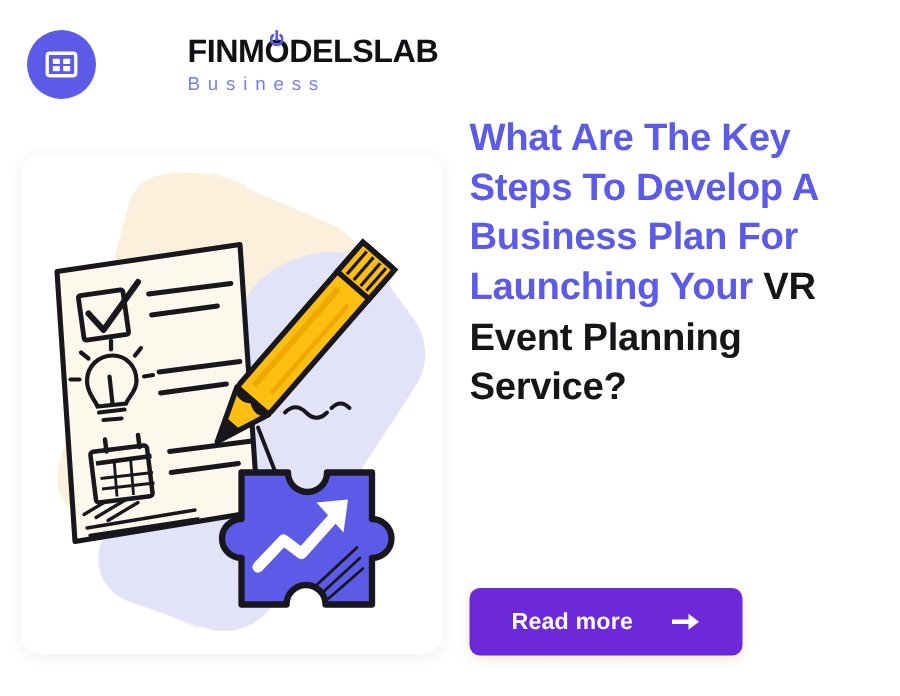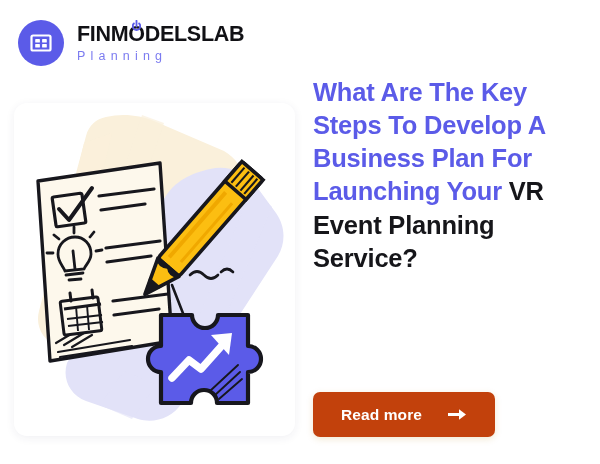--- a/index.html
+++ b/index.html
@@ -33,20 +33,21 @@
     align-items: center;
     justify-content: center;
     flex: 0 0 auto;
   }
   #brand-mark svg { display: block; }
   #brand-wordmark {
     display: flex;
     flex-direction: column;
     justify-content: center;
     line-height: 1;
+    margin-left: 48px;
   }
   #brand-name {
     font-size: 21.5px;
     font-weight: 700;
     letter-spacing: -0.3px;
     color: #111115;
     position: relative;
     white-space: nowrap;
   }
   #brand-power-icon {
@@ -102,21 +103,21 @@
   #headline-primary { color: #5b5be8; }
   #headline-accent  { color: #16161a; }
 
   
   #cta-button {
     position: absolute;
     left: 313px;
     top: 392px;
     width: 182px;
     height: 45px;
-    background: #c2410c;
+    background: #6d28d9;
     border: none;
     border-radius: 7px;
     color: #ffffff;
     display: flex;
     align-items: center;
     justify-content: center;
     gap: 26px;
     cursor: pointer;
     box-shadow: 0 2px 7px rgba(180, 130, 0, 0.18);
     font-family: "Liberation Sans", sans-serif;
@@ -144,21 +145,21 @@
   </div>
 
   <div id="brand-wordmark">
     <div id="brand-name">
       <span>FINMODELSLAB</span>
       <svg id="brand-power-icon" viewBox="0 0 10 16">
         <path d="M2.0 4.0 A4.3 4.3 0 1 0 8.0 4.0" fill="none" stroke="#5b5be8" stroke-width="2.1" stroke-linecap="round"></path>
         <line x1="5" y1="0.9" x2="5" y2="7.4" stroke="#5b5be8" stroke-width="2.1" stroke-linecap="round"></line>
       </svg>
     </div>
-    <div id="brand-sub">Planning</div>
+    <div id="brand-sub">Business</div>
   </div>
 
 </div>
 
 <div id="illustration-card">
   <svg id="illustration-svg" viewBox="0 0 281 333">
 
     <g>
       <path fill="#faf0db" d="M92,14 C108,10 126,12 140,18 L210,48 C224,56 232,70 228,84
                L150,246 C143,260 128,268 113,264 L44,243 C29,238 21,223 25,208 L72,33

